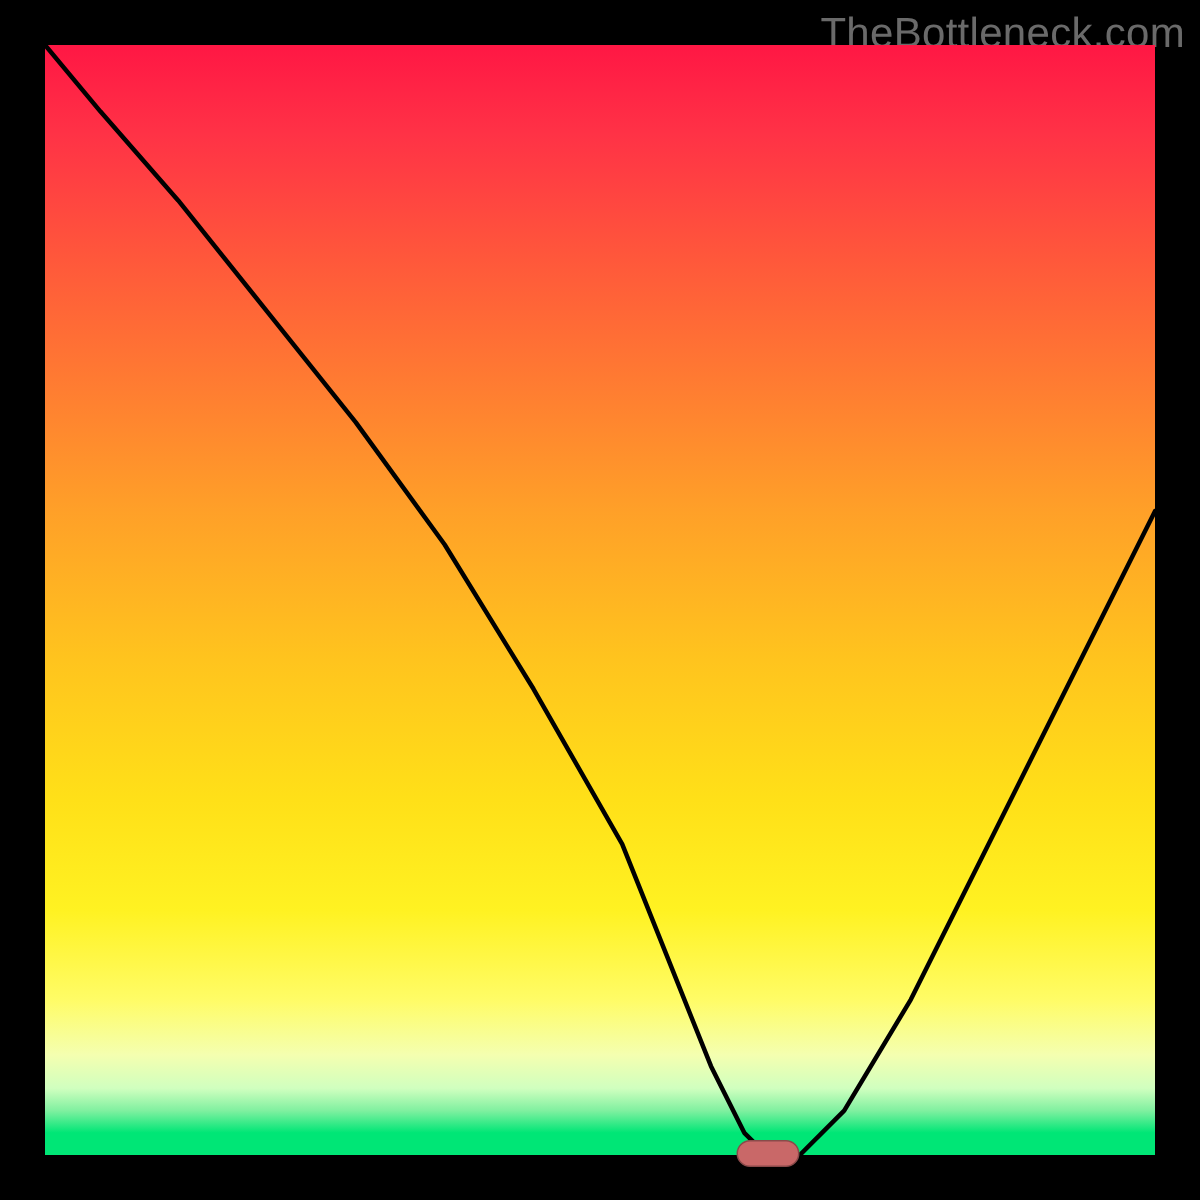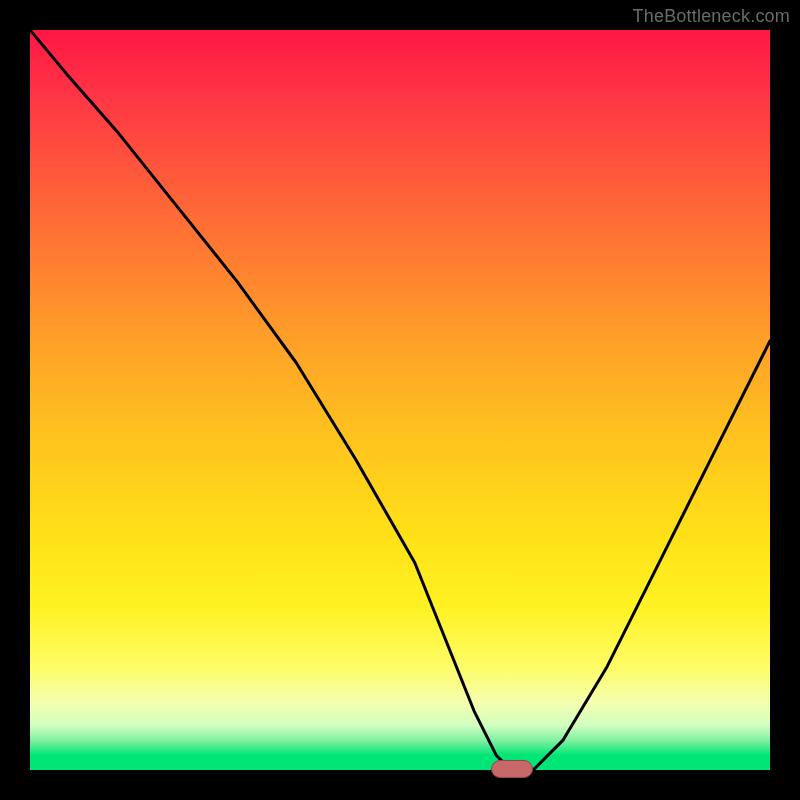--- a/index.html
+++ b/index.html
@@ -38,21 +38,21 @@
       #80f0a0 96%,
       #00e676 98%,
       #00e676 100%
     );
   }
   .watermark {
     position: absolute;
     top: 6px;
     right: 10px;
     color: #6a6a6a;
-    font-size: 18px;
+    font-size: 28px;
     letter-spacing: 0.2px;
     font-weight: 500;
   }
   .curve-svg {
     position: absolute;
     left: 0;
     top: 0;
     width: 100%;
     height: 100%;
   }

